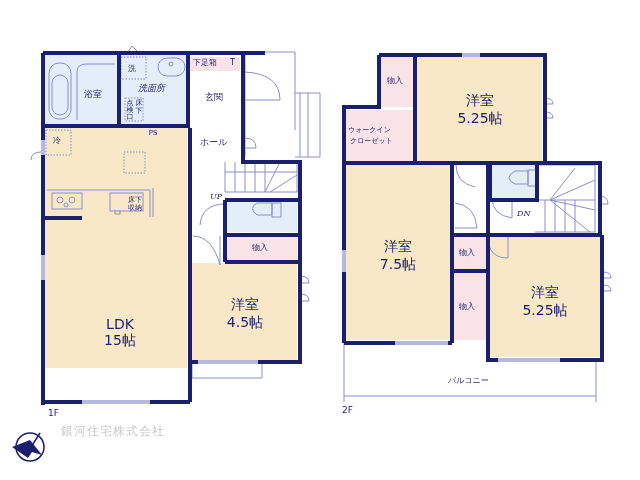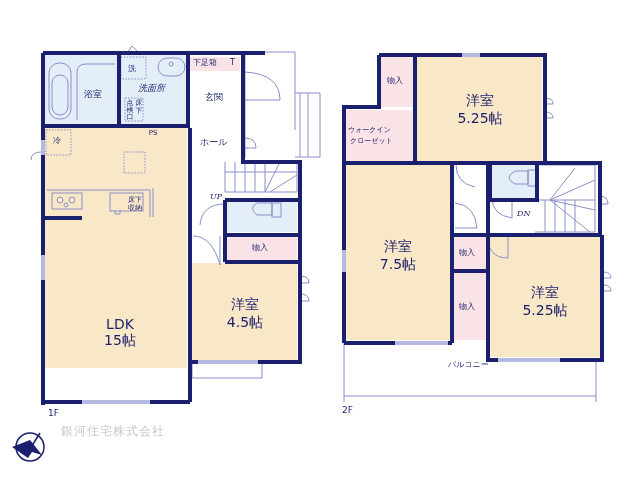--- a/index.html
+++ b/index.html
@@ -214,16 +214,16 @@
   <div>洋室</div>
   <div>7.5帖</div>
 </div>
 <div class="lbl sm" style="left:459px;top:248px;">物入</div>
 <div class="lbl sm" style="left:459px;top:302px;">物入</div>
 <div class="area" style="left:515px;top:284px;width:60px;">
   <div>洋室</div>
   <div>5.25帖</div>
 </div>
 <div class="lbl sm ital" style="left:517px;top:209px;">DN</div>
-<div class="lbl sm" style="left:448px;top:360px;">バルコニー</div>
+<div class="lbl sm" style="left:448px;top:376px;">バルコニー</div>
 <div class="floor-label" style="left:342px;top:405px;">2F</div>
 
 <div class="company">銀河住宅株式会社</div>
 
 </body></html>

